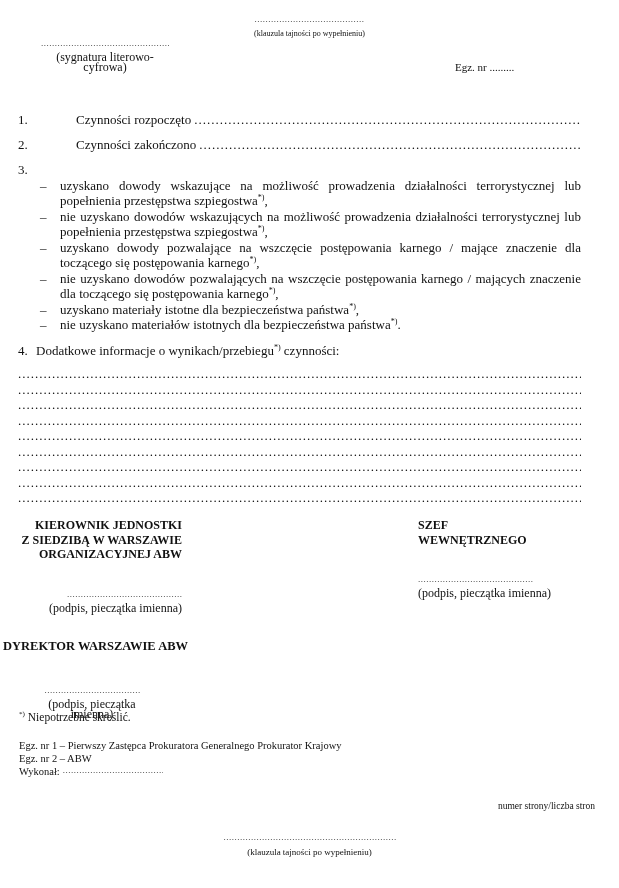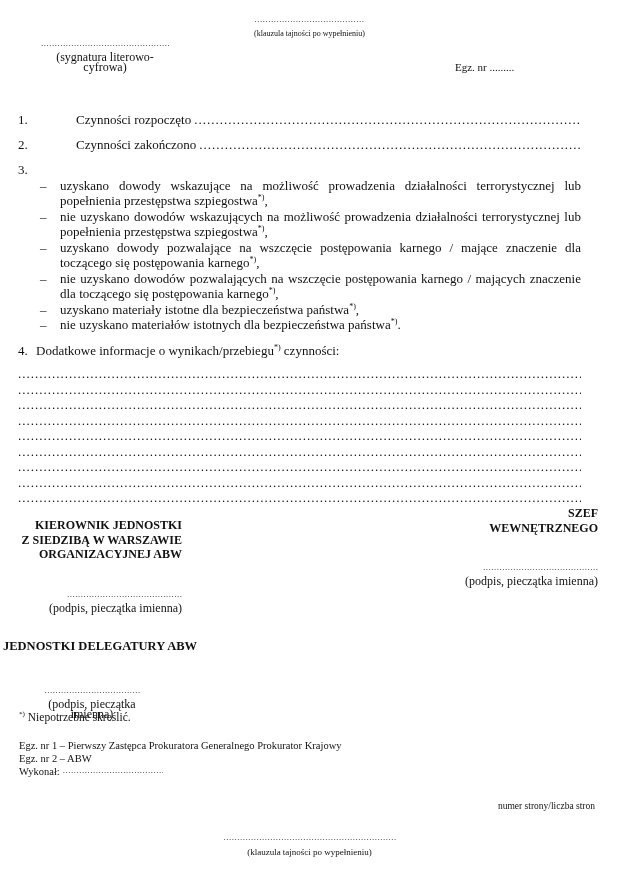--- a/index.html
+++ b/index.html
@@ -30,21 +30,21 @@
   .nogap { margin-bottom:0; }
   .bullet { position:relative; padding-left:42px; text-align:justify; }
   .bullet .dash { position:absolute; left:22px; top:0; }
   sup { font-size:62%; line-height:0; vertical-align:super; }
   .item4 { margin:10px 0 0 0; }
   .item4 .num { width:18px; }
   .ruled { margin-top:8px; }
   .dotline { height:15.5px; overflow:hidden; white-space:nowrap; letter-spacing:1px; }
 
   .sig-left  { position:absolute; top:518px; left:14px;  width:168px; text-align:right; }
-  .sig-right { position:absolute; top:506px; left:418px; width:180px; text-align:right; }
+  .sig-right { position:absolute; top:518px; left:418px; width:180px; text-align:left; }
   .sig-head { font-weight:bold; font-size:12px; line-height:14.5px; }
   .sig-field { margin-top:23px; }
   .sig-field .caption { margin-top:0; }
 
   .director { position:absolute; top:639px; left:3px; font-weight:bold; font-size:12.5px; }
   .director-field { position:absolute; top:681px; left:30px; width:124px; text-align:center; }
 
   .footnote { position:absolute; top:711px; left:19px; font-size:11.5px; }
   .distribution { position:absolute; top:739px; left:19px; font-size:10.5px; line-height:13px; }
   .wykonal-row .dots { margin-left:3px; }
@@ -144,21 +144,21 @@
     <div class="sig-head">
       <div>SZEF</div>
       <div>WEWNĘTRZNEGO</div>
     </div>
     <div class="sig-field">
       <span class="dots w115">........................................................................................................................................................................................................................................................................................................................................................................................................</span>
       <div class="caption">(podpis, pieczątka imienna)</div>
     </div>
   </div>
 
-  <div class="director">JEDNOSTKI DELEGATURY ABW</div>
+  <div class="director">DYREKTOR WARSZAWIE ABW</div>
   <div class="director-field">
     <span class="dots w95">........................................................................................................................................................................................................................................................................................................................................................................................................</span>
     <div class="caption">(podpis, pieczątka imienna)</div>
   </div>
 
   <div class="footnote">
     <sup>*)</sup><span> Niepotrzebne skreślić.</span>
   </div>
 
   <div class="distribution">

